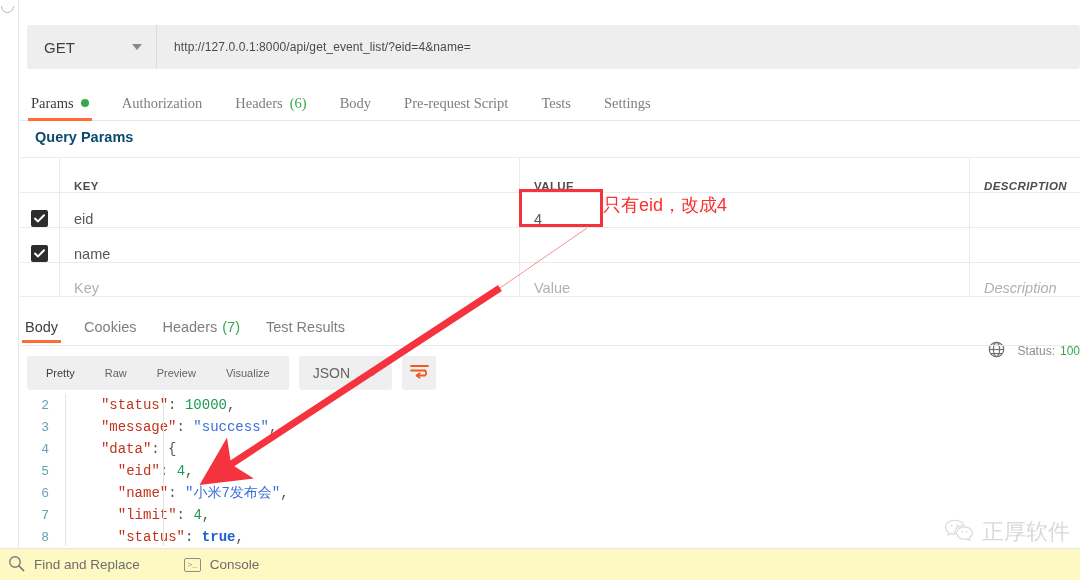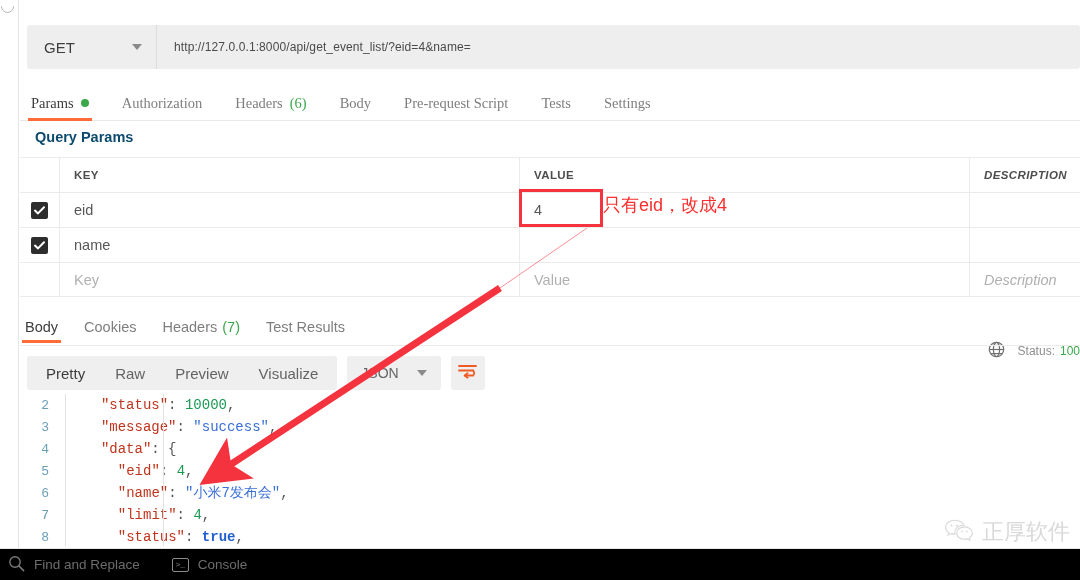--- a/index.html
+++ b/index.html
@@ -62,21 +62,21 @@
   
   .qp-title {
     position: absolute; left: 35px; top: 129px;
     color: #0c4a6e; font-size: 14.5px; font-weight: bold;
   }
 
   
   .ptable { position: absolute; left: 20px; top: 157px; width: 1060px; }
   .prow { display: flex; height: 35px; border-top: 1px solid #ebebeb; }
   .prow:last-child { border-bottom: 1px solid #ebebeb; }
-  .pc { display: flex; align-items: center; border-right: 1px solid #ebebeb; height: 100%; }
+  .pc { display: flex; align-items: flex-end; border-right: 1px solid #ebebeb; height: 100%; }
   .pc-check { width: 40px; justify-content: center; }
   .pc-key { width: 460px; padding-left: 14px; }
   .pc-val { width: 450px; padding-left: 14px; position: relative; }
   .pc-desc { flex: 1; padding-left: 14px; border-right: none; font-style: italic; }
   .hdr { font-size: 11.5px; font-weight: bold; color: #4d4d4d; letter-spacing: .4px; }
   .cell { font-size: 14.5px; color: #575757; }
   .cell.ph { color: #b0b0b0; }
   .cbx {
     width: 17px; height: 17px; background: #2d2d2d; border-radius: 2px;
     display: flex; align-items: center; justify-content: center;
@@ -121,21 +121,21 @@
   .divline { position: absolute; left: 20px; top: 345px; width: 1060px; height: 1px; background: #ebebeb; }
 
   
   .fmtbar { position: absolute; left: 27px; top: 356px; display: flex; align-items: center; gap: 10px; }
   .seg {
     height: 34px; background: #efefef; border-radius: 3px; display: flex; align-items: center;
     padding: 0 4px;
   }
   .seg-item {
     padding: 0 15px; height: 34px; display: flex; align-items: center;
-    font-size: 15px; color: #646464;
+    font-size: 11px; color: #646464;
   }
   .seg-item.active { color: #3d3d3d; }
   .jsonsel {
     height: 34px; background: #efefef; border-radius: 3px; display: flex; align-items: center;
     gap: 18px; padding: 0 14px; font-size: 14px; color: #646464;
   }
   .wrapbtn {
     width: 34px; height: 34px; background: #efefef; border-radius: 3px;
     display: flex; align-items: center; justify-content: center;
   }
@@ -156,22 +156,22 @@
 
   
   .wm {
     position: absolute; right: 10px; top: 517px; display: flex; align-items: center; gap: 8px;
     color: #d9d9d9; font-size: 22px; font-family: "DejaVu Sans", sans-serif; user-select: none;
   }
 
   
   .footer {
     position: absolute; left: 0; bottom: 0; width: 1080px; height: 32px;
-    border-top: 1px solid #e6e6e6; background: #000000;
-    display: flex; align-items: center; gap: 32px; padding-left: 8px;
+    border-top: 1px solid #e6e6e6; background: #fef9c3;
+    display: flex; align-items: center; gap: 44px; padding-left: 8px;
   }
   .fitem { display: flex; align-items: center; gap: 9px; font-size: 13.5px; color: #6d6d6d; }
   .term-ico {
     width: 17px; height: 14px; border: 1.5px solid #8d8d8d; border-radius: 2px;
     font-size: 8px; color: #8d8d8d; display: flex; align-items: center; justify-content: center;
     font-family: "Liberation Mono", monospace;
   }
 </style>
 </head>
 <body>

